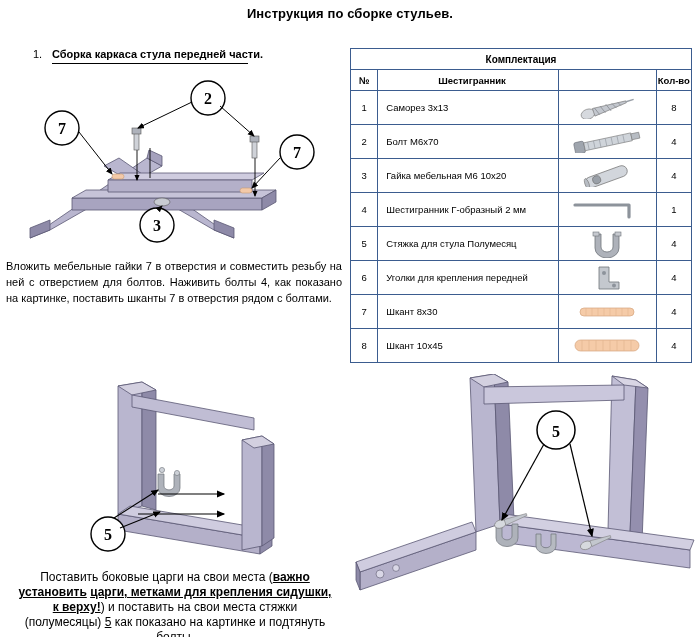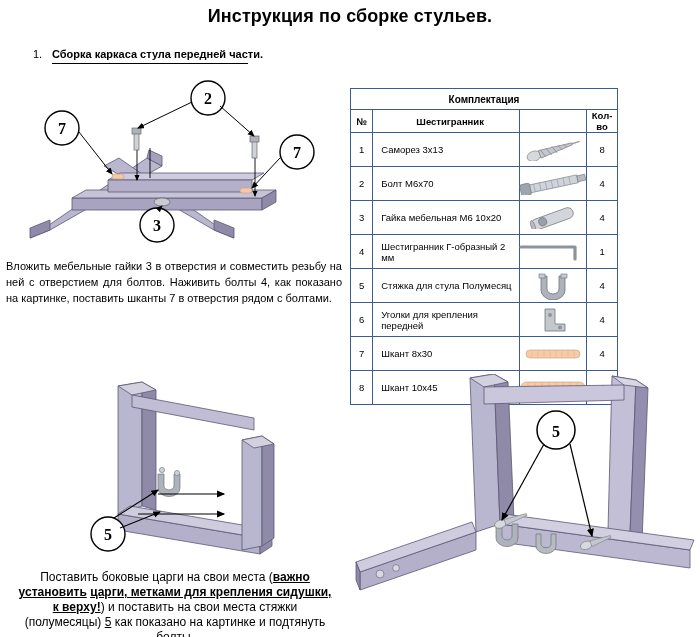--- a/index.html
+++ b/index.html
@@ -19,21 +19,21 @@
     position: relative;
     width: 700px;
     height: 637px;
   }
   .doc-title {
     position: absolute;
     top: 6px;
     left: 0;
     width: 700px;
     text-align: center;
-    font-size: 18px;
+    font-size: 13px;
     font-weight: bold;
     letter-spacing: 0.1px;
   }
 
   
   .step1-num {
     position: absolute;
     left: 33px;
     top: 48px;
     font-size: 11px;
@@ -73,25 +73,24 @@
     font-size: 11px;
     line-height: 16px;
     text-align: justify;
   }
 
   
   .parts-table {
     position: absolute;
     left: 350px;
     top: 48px;
-    width: 268px;
+    width: 342px;
     border-collapse: collapse;
     font-size: 9.5px;
     background: #fff;
-    margin-top: 40px;
   }
   .parts-table th, .parts-table td {
     border: 1px solid #3b5c8f;
     padding: 0;
     vertical-align: middle;
   }
   .parts-table .caption-cell {
     text-align: center;
     font-weight: bold;
     font-size: 10px;
@@ -224,21 +223,21 @@
       <circle cx="145" cy="124" r="0"></circle>
       <circle cx="145" cy="124" r="0"></circle>
       <circle cx="145" cy="124" r="0"></circle>
       <circle cx="145" cy="155" r="17" fill="#fff" stroke="#000" stroke-width="1.4"></circle>
       <text class="callout-text" x="145" y="161" text-anchor="middle">3</text>
       <path d="M148,138 L150,136" stroke="#000" stroke-width="1" fill="none" marker-end="url(#arrowblk)"></path>
     </svg>
   </div>
 
   <div class="cap1">
-    <span>Вложить мебельные гайки 3 в отверстия и совместить резьбу на</span>
+    <span>Вложить мебельные гайки 7 в отверстия и совместить резьбу на</span>
     <span>ней с отверстием для болтов. Наживить болты 4, как показано на</span>
     <span>картинке, поставить шканты 7 в отверстия рядом с болтами.</span>
   </div>
 
   <table class="parts-table">
     <thead>
       <tr>
         <th class="caption-cell" colspan="4">Комплектация</th>
       </tr>
       <tr>

